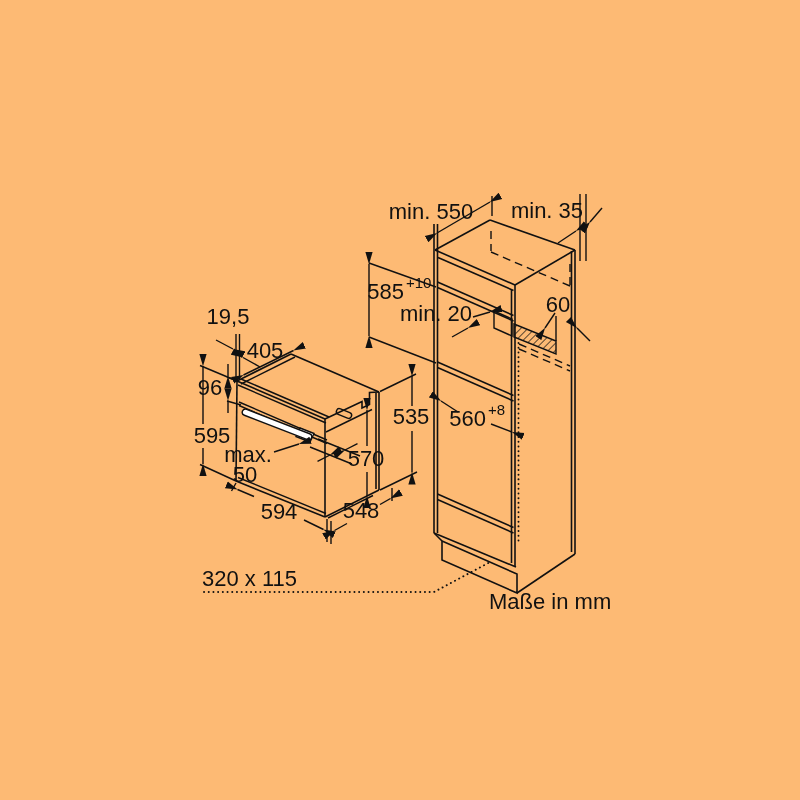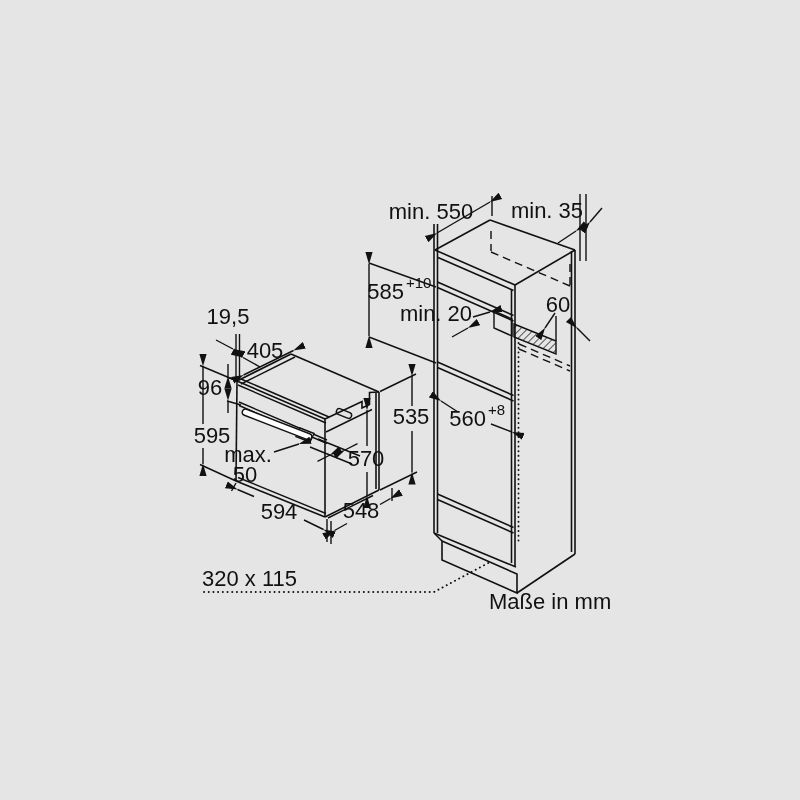--- a/index.html
+++ b/index.html
@@ -1,16 +1,16 @@
 <!DOCTYPE html>
 <html><head>
 <meta charset="utf-8">
 <style>
   html,body{margin:0;padding:0;background:#fff;}
-  .page{width:800px;height:800px;background:#e5e5e5;position:relative;overflow:hidden;}
+  .page{width:800px;height:800px;background:#fdba74;position:relative;overflow:hidden;}
   svg{display:block;}
   svg text{font-family:"Liberation Sans","DejaVu Sans",sans-serif;font-size:22px;fill:#111;}
   svg text.sup{font-size:15px;}
   .s{stroke:#111;stroke-width:1.6;fill:none;stroke-linejoin:miter;}
   .t{stroke:#111;stroke-width:1.4;fill:none;}
   .dash{stroke:#111;stroke-width:1.4;fill:none;stroke-dasharray:8 5;}
   .dot{stroke:#111;stroke-width:1.9;fill:none;stroke-dasharray:0.1 4.6;stroke-linecap:round;}
   .wh{fill:#ffffff;}
 </style>
 </head>

